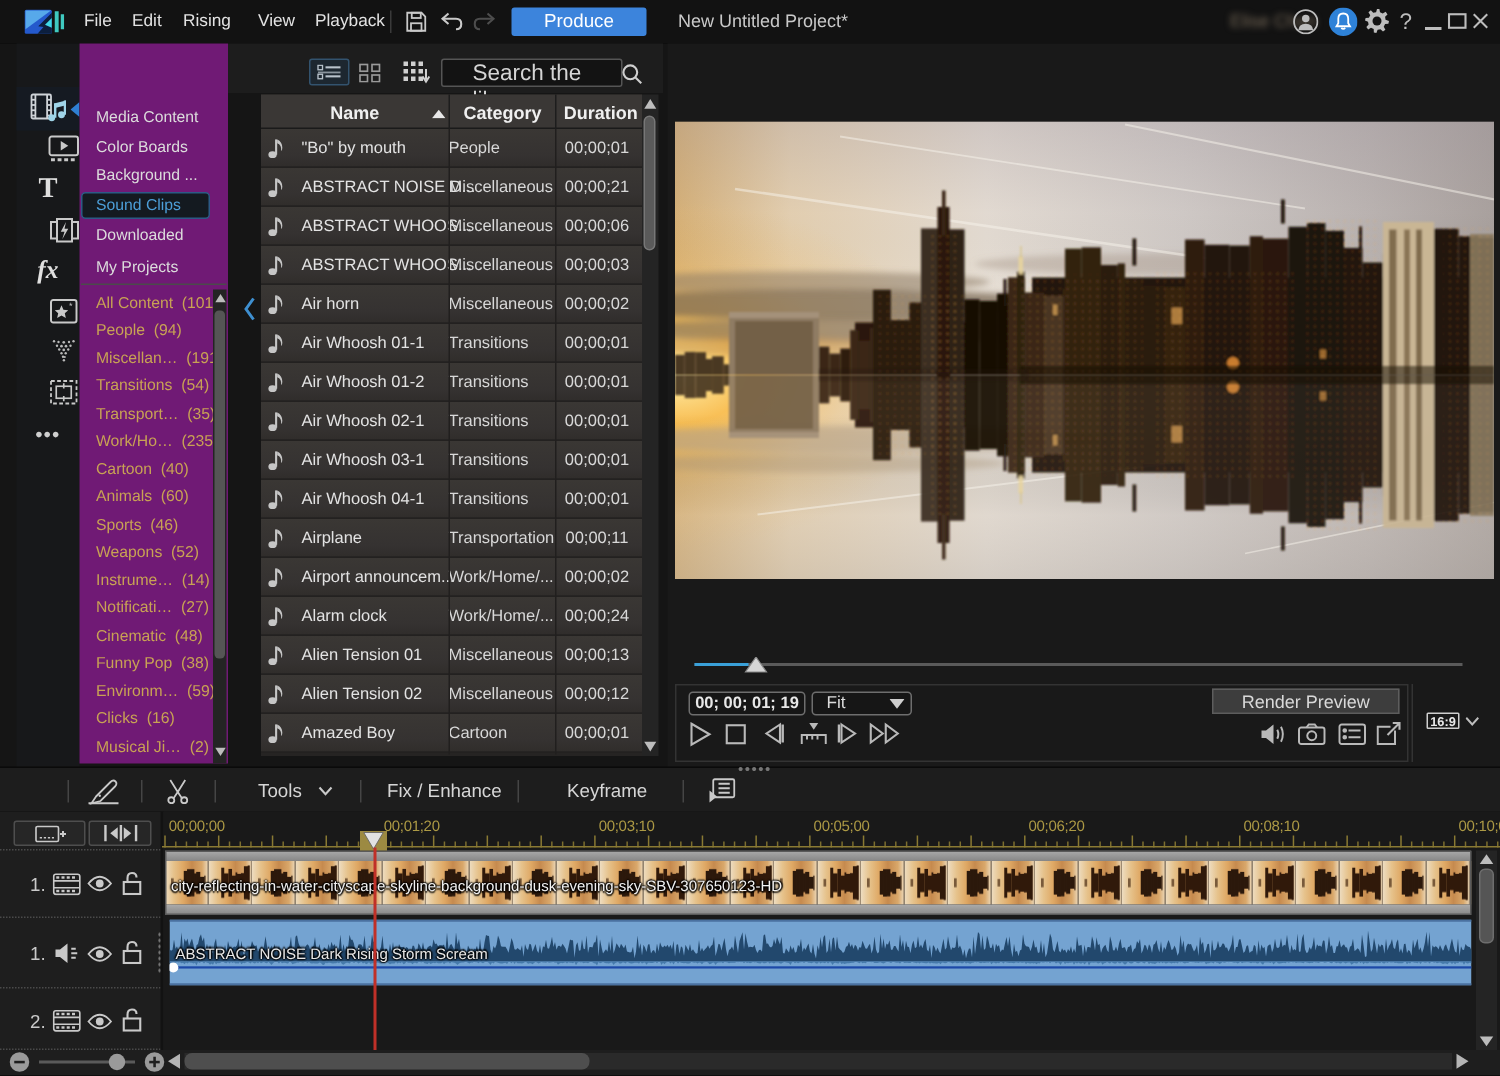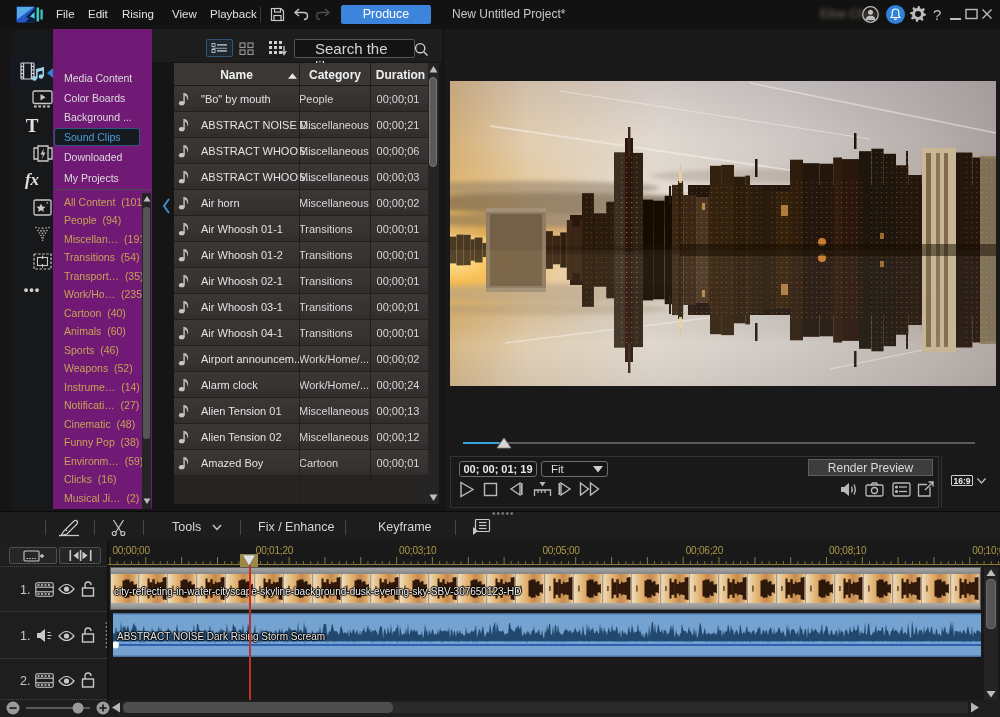--- a/index.html
+++ b/index.html
@@ -360,20 +360,28 @@
         <span class="ct">Transitions</span>
         <span class="du">00;00;01</span>
       </div>
     <div class="lr">
         <svg width="13" height="15" viewBox="0 0 14 16">
           <use href="#qnote"></use>
         </svg>
         <span class="nm">Air Whoosh 04-1</span>
         <span class="ct">Transitions</span>
         <span class="du">00;00;01</span>
+      </div>
+    <div class="lr">
+        <svg width="13" height="15" viewBox="0 0 14 16">
+          <use href="#qnote"></use>
+        </svg>
+        <span class="nm">Airplane</span>
+        <span class="ct">Transportation</span>
+        <span class="du">00;00;11</span>
       </div>
     <div class="lr">
         <svg width="13" height="15" viewBox="0 0 14 16">
           <use href="#qnote"></use>
         </svg>
         <span class="nm">Airport announcem...</span>
         <span class="ct">Work/Home/...</span>
         <span class="du">00;00;02</span>
       </div>
     <div class="lr">

